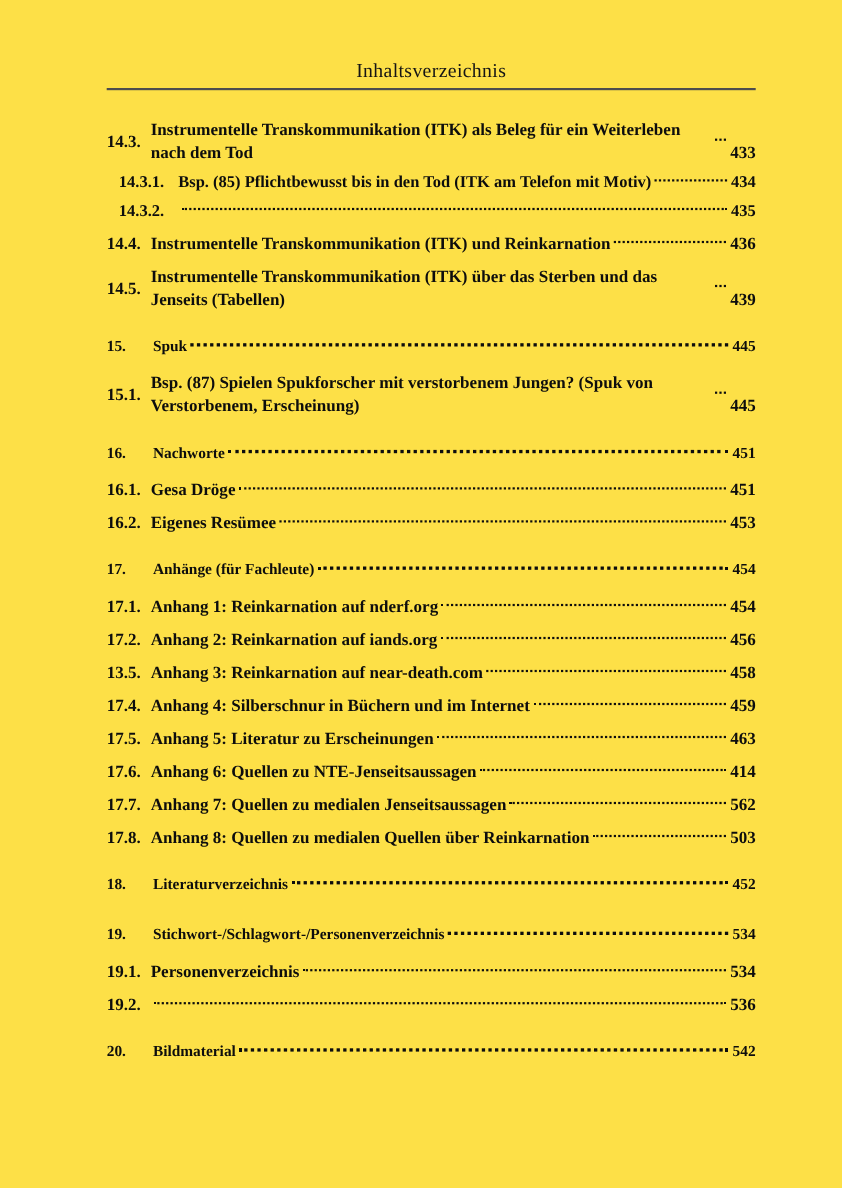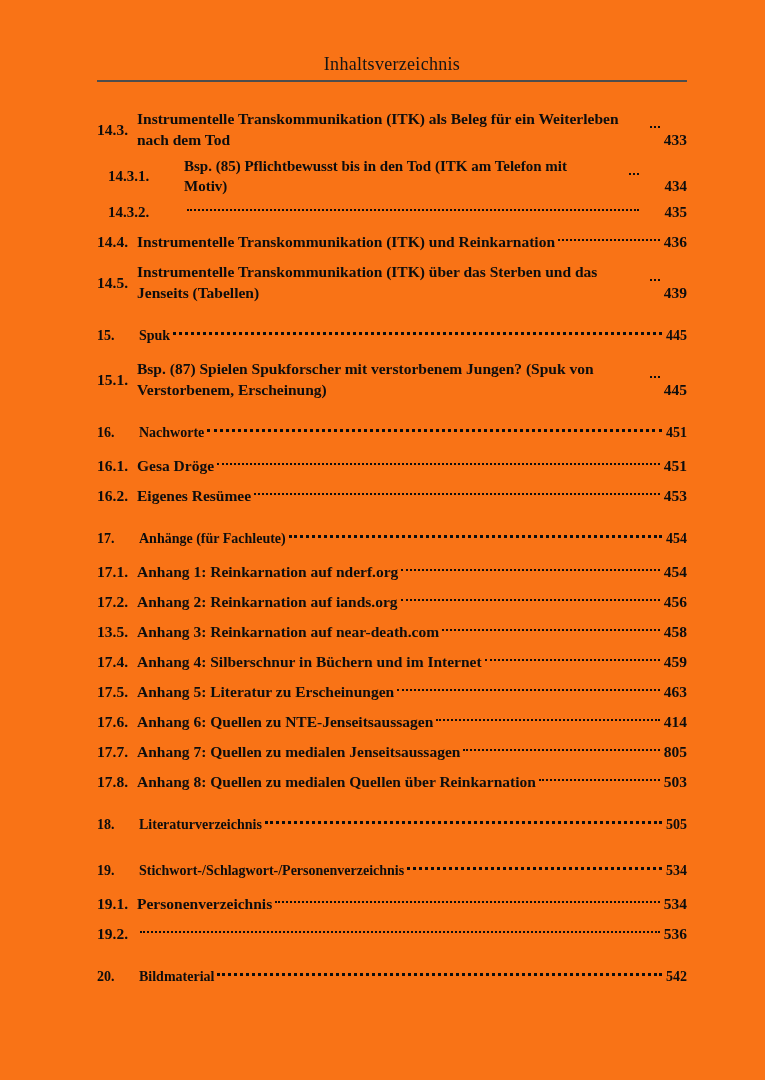--- a/index.html
+++ b/index.html
@@ -4,21 +4,21 @@
 <style>
   html, body {
     margin: 0;
     padding: 0;
     background: #ffffff;
   }
   .page {
     position: relative;
     width: 765px;
     height: 1080px;
-    background: #f97316;
+    background: #fde047;
     font-family: "Liberation Serif", "DejaVu Serif", serif;
     color: #0d0d0d;
     overflow: hidden;
   }
   .content {
     position: absolute;
     left: 97px;
     top: 54px;
     width: 590px;
   }
@@ -58,21 +58,20 @@
     font-size: 15.5px;
     line-height: 21px;
     margin-top: 9px;
   }
   .section .num { width: 40px; }
   .subsection {
     font-size: 15px;
     line-height: 20px;
     margin-top: 6px;
     padding-left: 11px;
-    gap: 22px;
   }
   .subsection .num { width: 54px; }
   .chapter {
     font-size: 14px;
     line-height: 26px;
     margin-top: 20px;
   }
   .chapter .num { width: 42px; }
   .chapter .dots {
     border-bottom-width: 3px;
@@ -185,33 +184,33 @@
         <div class="entry section">
     <span class="num">17.6.</span>
     <span class="title">Anhang 6: Quellen zu NTE-Jenseitsaussagen</span>
     <span class="dots"></span>
     <span class="page-num">414</span>
   </div>
         <div class="entry section">
     <span class="num">17.7.</span>
     <span class="title">Anhang 7: Quellen zu medialen Jenseitsaussagen</span>
     <span class="dots"></span>
-    <span class="page-num">805</span>
+    <span class="page-num">562</span>
   </div>
         <div class="entry section">
     <span class="num">17.8.</span>
     <span class="title">Anhang 8: Quellen zu medialen Quellen über Reinkarnation</span>
     <span class="dots"></span>
     <span class="page-num">503</span>
   </div>
         <div class="entry chapter">
     <span class="num">18.</span>
     <span class="title">Literaturverzeichnis</span>
     <span class="dots"></span>
-    <span class="page-num">505</span>
+    <span class="page-num">452</span>
   </div>
         <div class="entry chapter">
     <span class="num">19.</span>
     <span class="title">Stichwort-/Schlagwort-/Personenverzeichnis</span>
     <span class="dots"></span>
     <span class="page-num">534</span>
   </div>
         <div class="entry section">
     <span class="num">19.1.</span>
     <span class="title">Personenverzeichnis</span>

